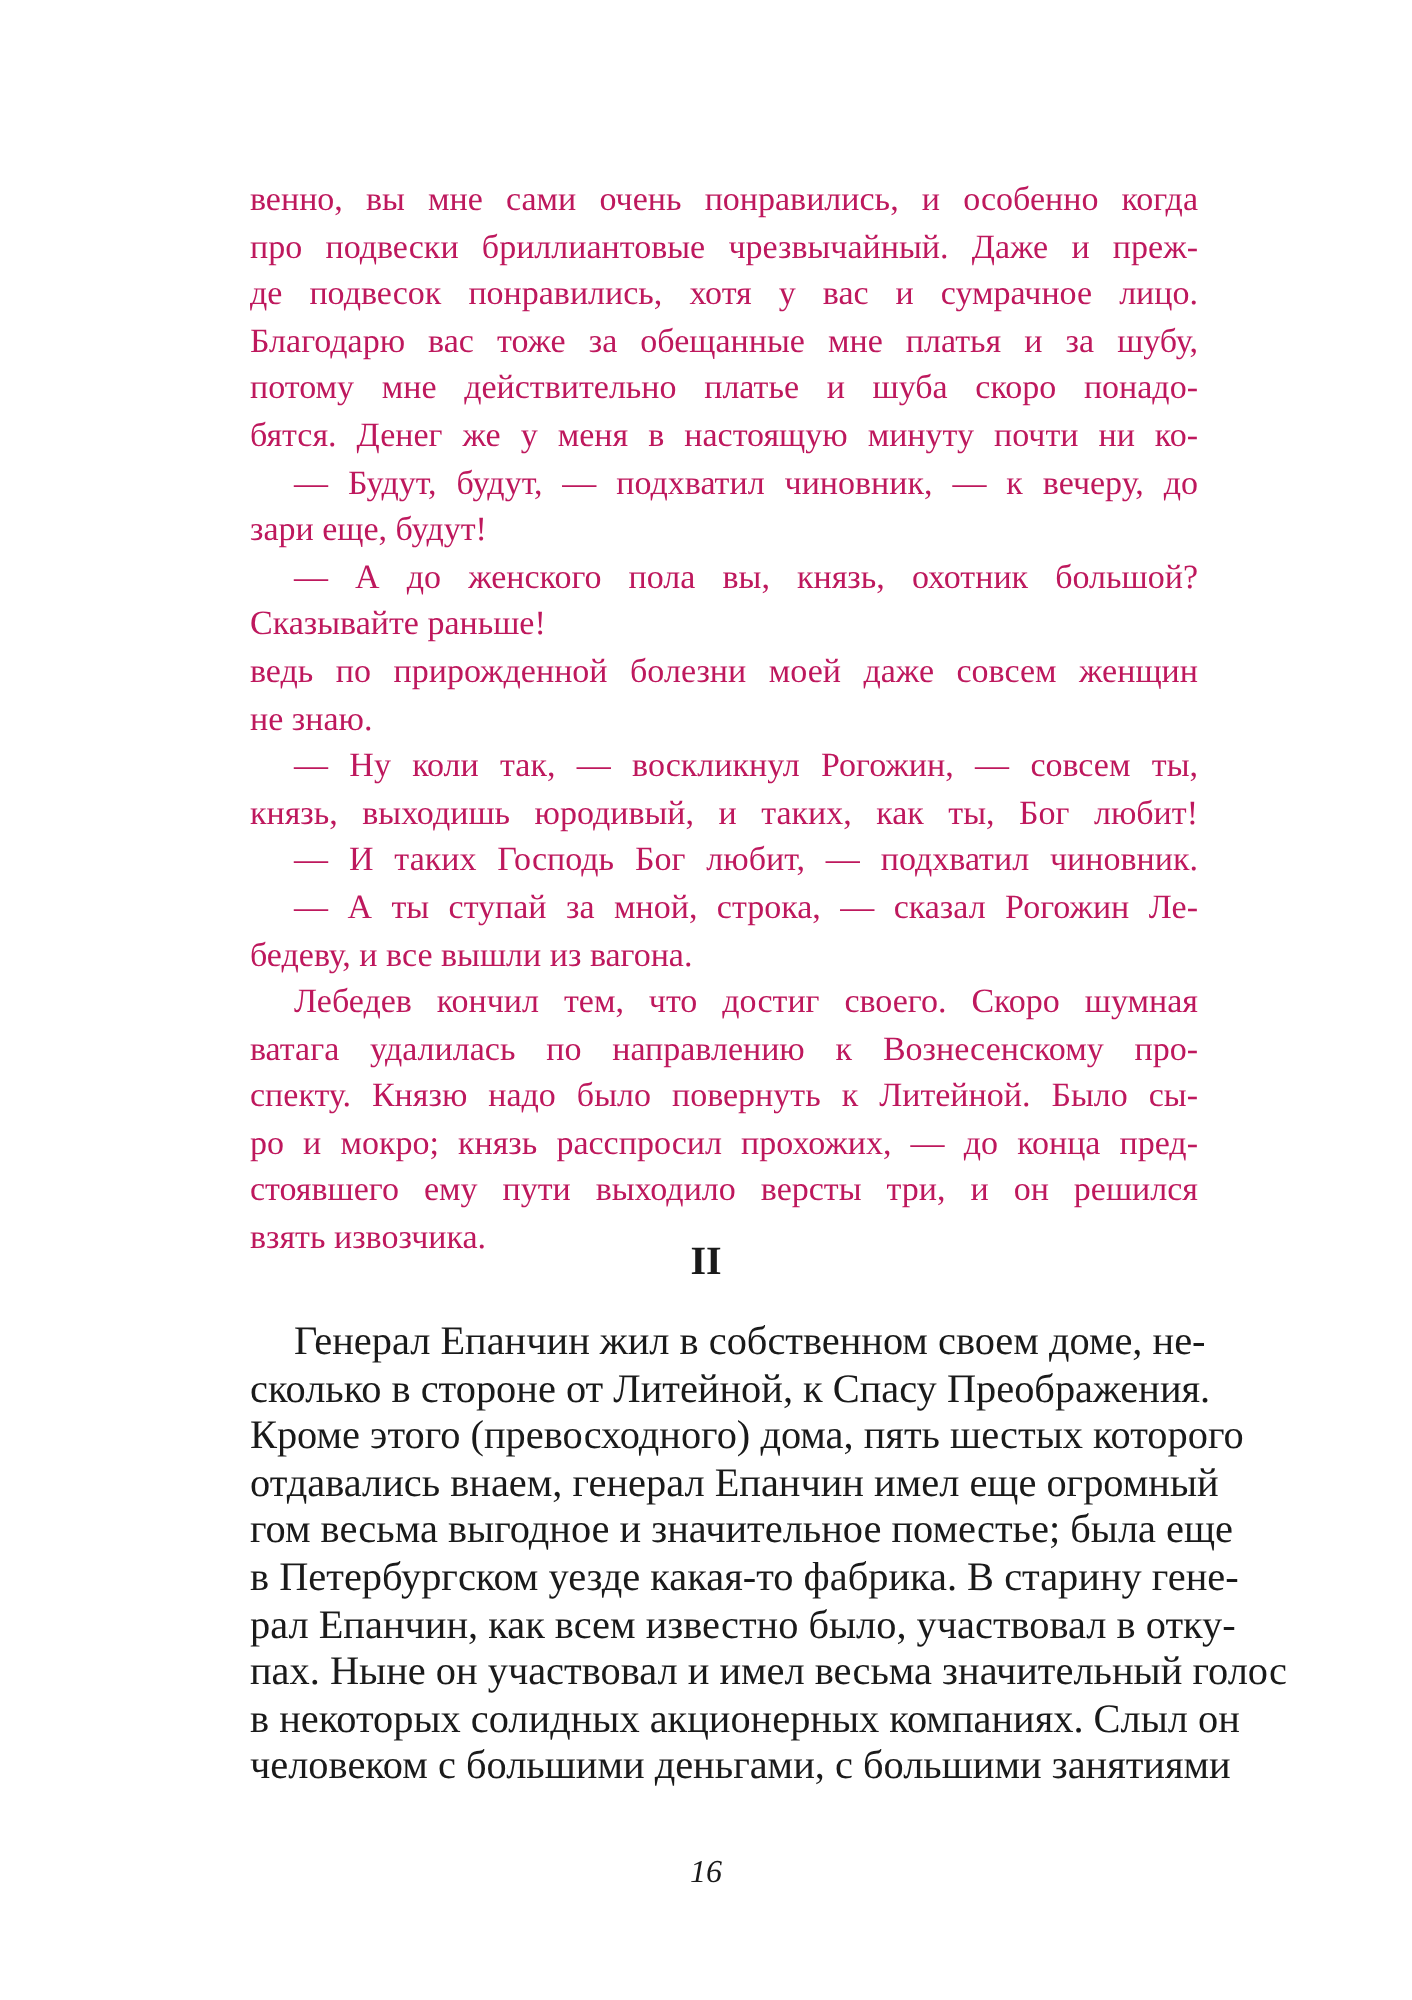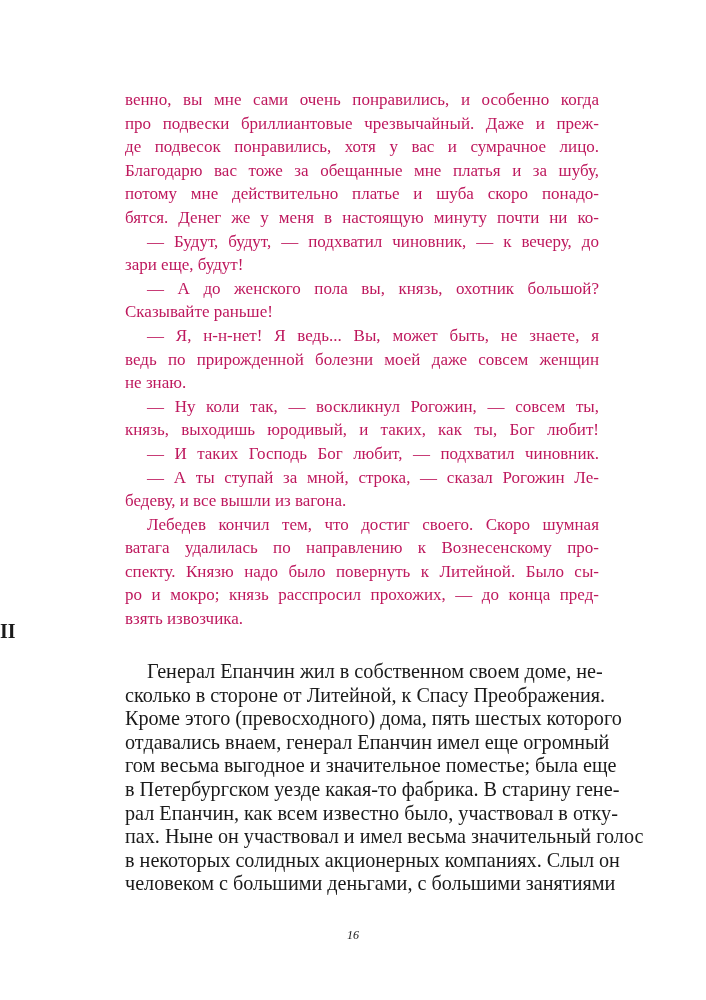--- a/index.html
+++ b/index.html
@@ -3,53 +3,53 @@
 <meta charset="utf-8">
 <style>
   html, body { margin:0; padding:0; background:#ffffff; }
   body { width:706px; height:1000px; position:relative; overflow:hidden; }
   .page { position:absolute; left:125px; top:88px; width:474px;
           font-family:Liberation Serif, serif;
           font-size:17px; line-height:23.6px; color:#be185d; }
   .line { display:block; white-space:nowrap; text-align:justify; text-align-last:justify; height:23.6px; overflow:visible; }
   .line.last { text-align-last:left; }
   .line.indent { padding-left:22px; }
-  .heading { position:absolute; left:0; width:706px; top:620px; 
+  .heading { position:absolute; left:0; width:706px; top:620px; text-align:center;
              font-family:"Liberation Serif", serif; font-weight:bold; font-size:20px; color:#1a1a1a; }
   .block2 { position:absolute; left:125px; top:660px; width:474px;
             font-family:Liberation Serif, serif; font-size:20.2px; line-height:23.6px; color:#1a1a1a; }
   .pagenum { position:absolute; left:0; width:706px; top:928px; text-align:center;
-             font-family:"Liberation Serif", serif; font-style:italic; font-size:12px; color:#1a1a1a; }
+             font-family:"Liberation Serif", serif; font-style:italic; font-size:16px; color:#1a1a1a; }
 </style>
 </head>
 <body>
 
 <div class="page" id="b1">
     <span class="line">венно, вы мне сами очень понравились, и особенно когда</span>
     <span class="line">про подвески бриллиантовые чрезвычайный. Даже и преж-</span>
     <span class="line">де подвесок понравились, хотя у вас и сумрачное лицо.</span>
     <span class="line">Благодарю вас тоже за обещанные мне платья и за шубу,</span>
     <span class="line">потому мне действительно платье и шуба скоро понадо-</span>
     <span class="line">бятся. Денег же у меня в настоящую минуту почти ни ко-</span>
     <span class="line indent">— Будут, будут, — подхватил чиновник, — к вечеру, до</span>
     <span class="line last">зари еще, будут!</span>
     <span class="line indent">— А до женского пола вы, князь, охотник большой?</span>
     <span class="line last">Сказывайте раньше!</span>
-    <span class="line indent">— Я, н-н-нет! Я ведь... Вы, может быть, не знаете, я</span>
     <span class="line">ведь по прирожденной болезни моей даже совсем женщин</span>
     <span class="line last">не знаю.</span>
     <span class="line indent">— Ну коли так, — воскликнул Рогожин, — совсем ты,</span>
     <span class="line">князь, выходишь юродивый, и таких, как ты, Бог любит!</span>
     <span class="line indent">— И таких Господь Бог любит, — подхватил чиновник.</span>
     <span class="line indent">— А ты ступай за мной, строка, — сказал Рогожин Ле-</span>
     <span class="line last">бедеву, и все вышли из вагона.</span>
     <span class="line indent">Лебедев кончил тем, что достиг своего. Скоро шумная</span>
     <span class="line">ватага удалилась по направлению к Вознесенскому про-</span>
     <span class="line">спекту. Князю надо было повернуть к Литейной. Было сы-</span>
     <span class="line">ро и мокро; князь расспросил прохожих, — до конца пред-</span>
+    <span class="line">стоявшего ему пути выходило версты три, и он решился</span>
     <span class="line last">взять извозчика.</span>
   </div>
 <div class="heading">II</div>
 <div class="block2" id="b2">
     <span class="line indent">Генерал Епанчин жил в собственном своем доме, не-</span>
     <span class="line">сколько в стороне от Литейной, к Спасу Преображения.</span>
     <span class="line">Кроме этого (превосходного) дома, пять шестых которого</span>
     <span class="line">отдавались внаем, генерал Епанчин имел еще огромный</span>
     <span class="line">гом весьма выгодное и значительное поместье; была еще</span>
     <span class="line">в Петербургском уезде какая-то фабрика. В старину гене-</span>

